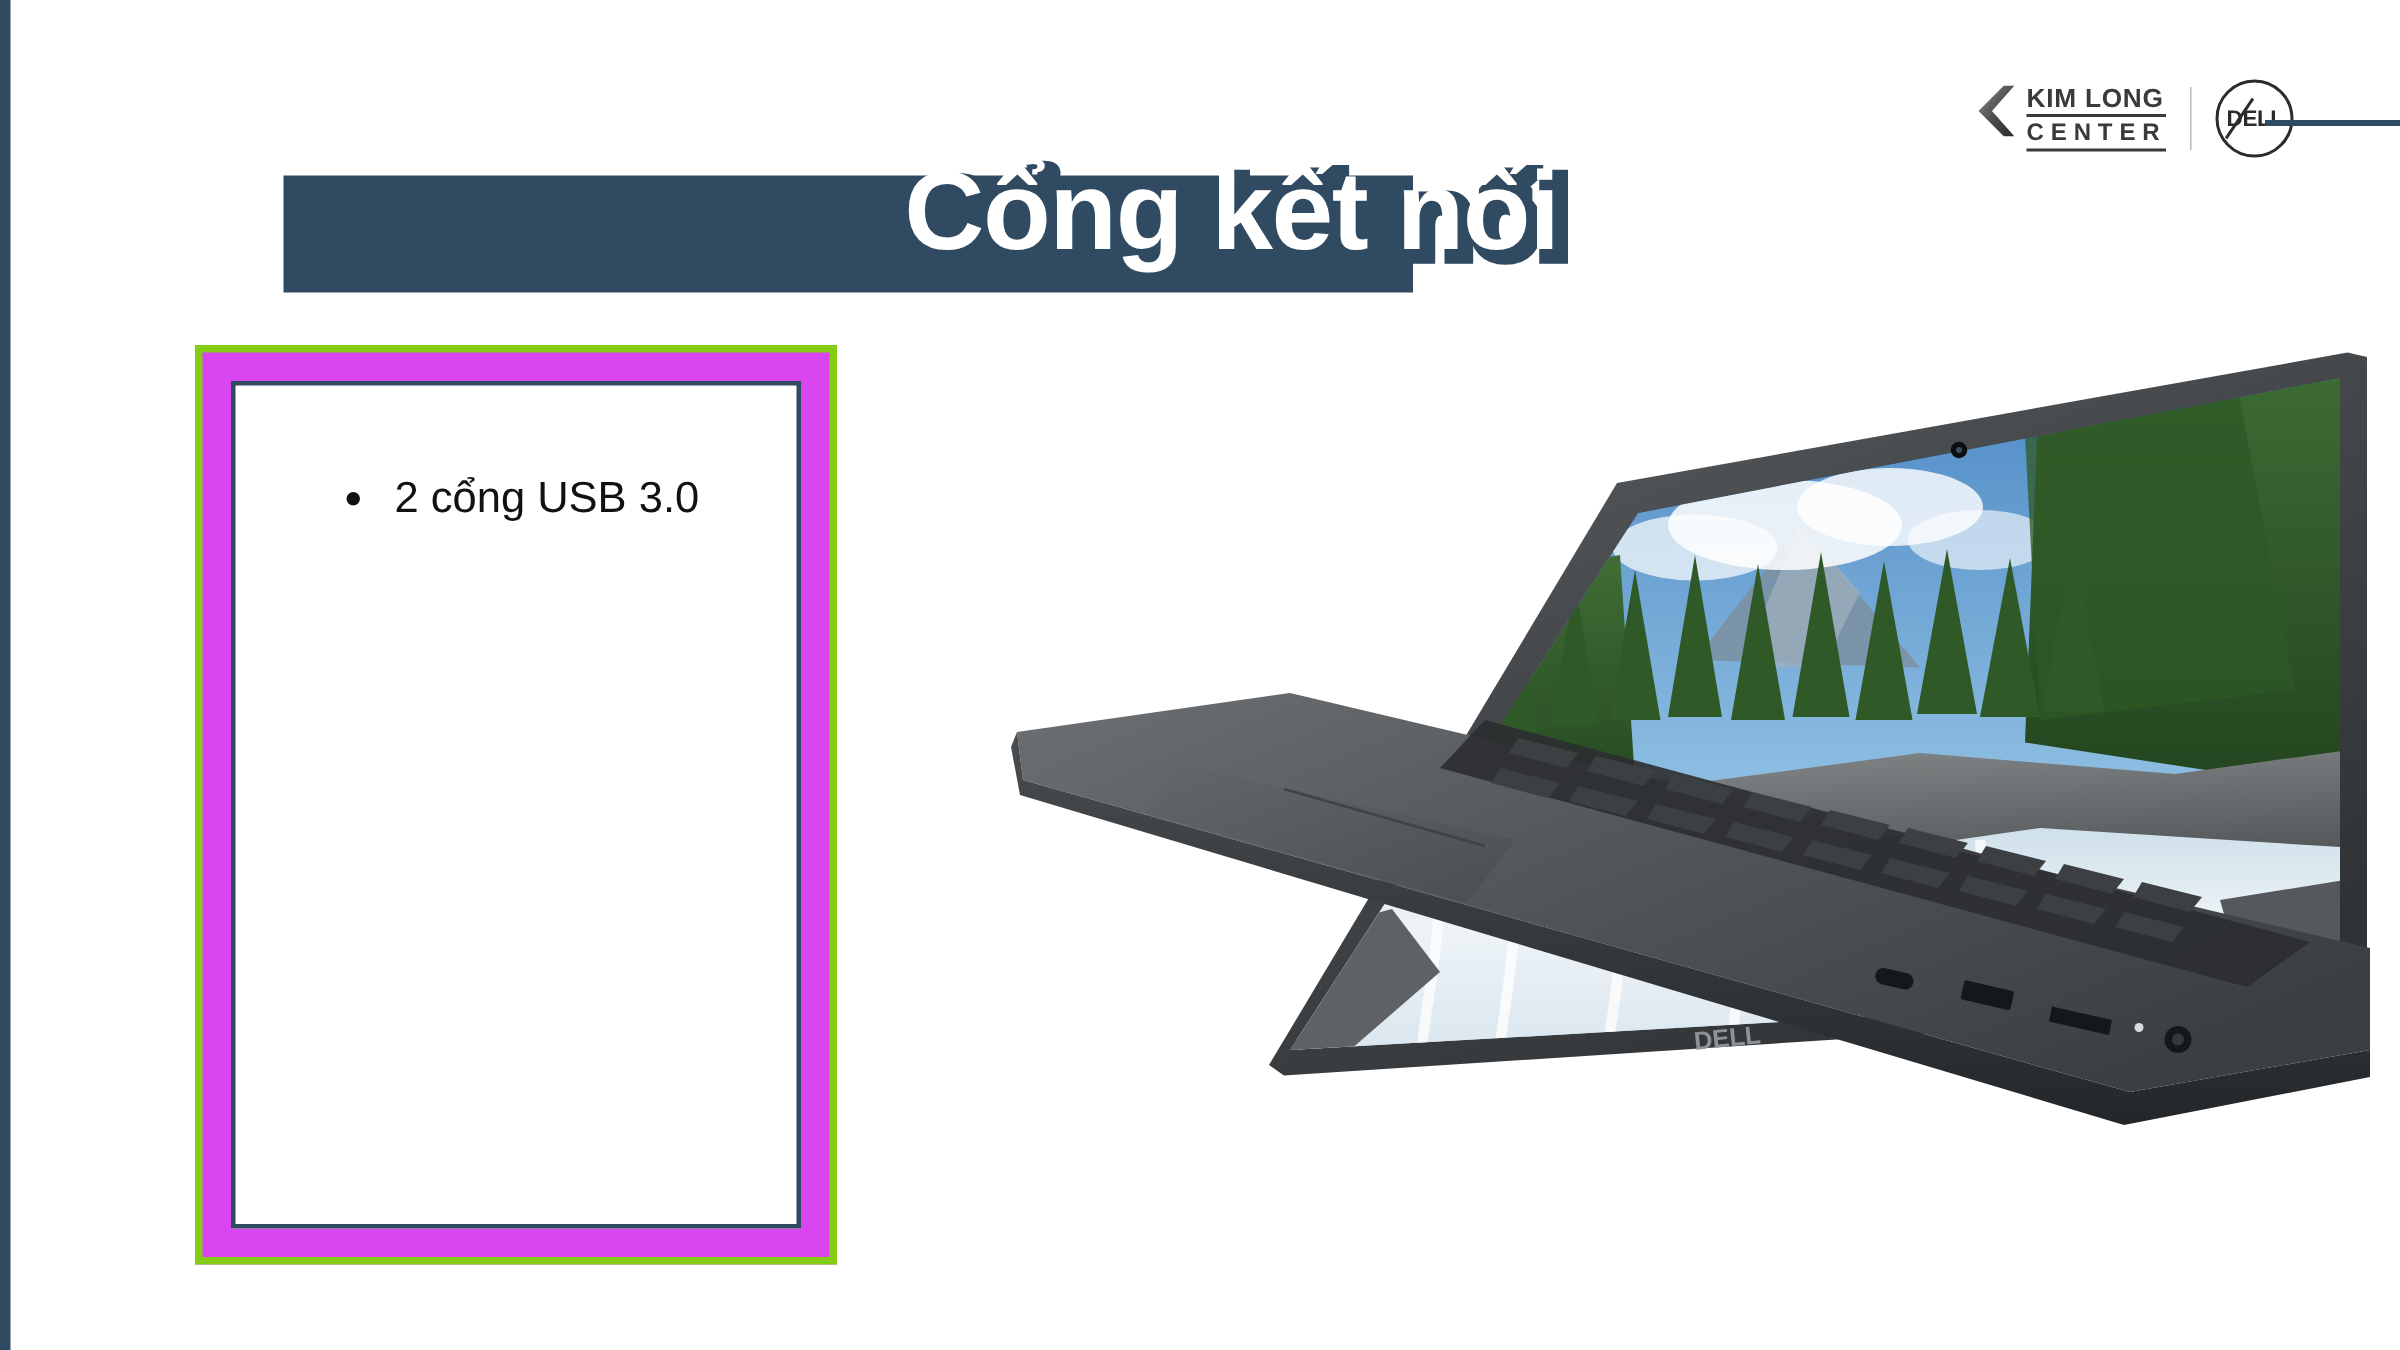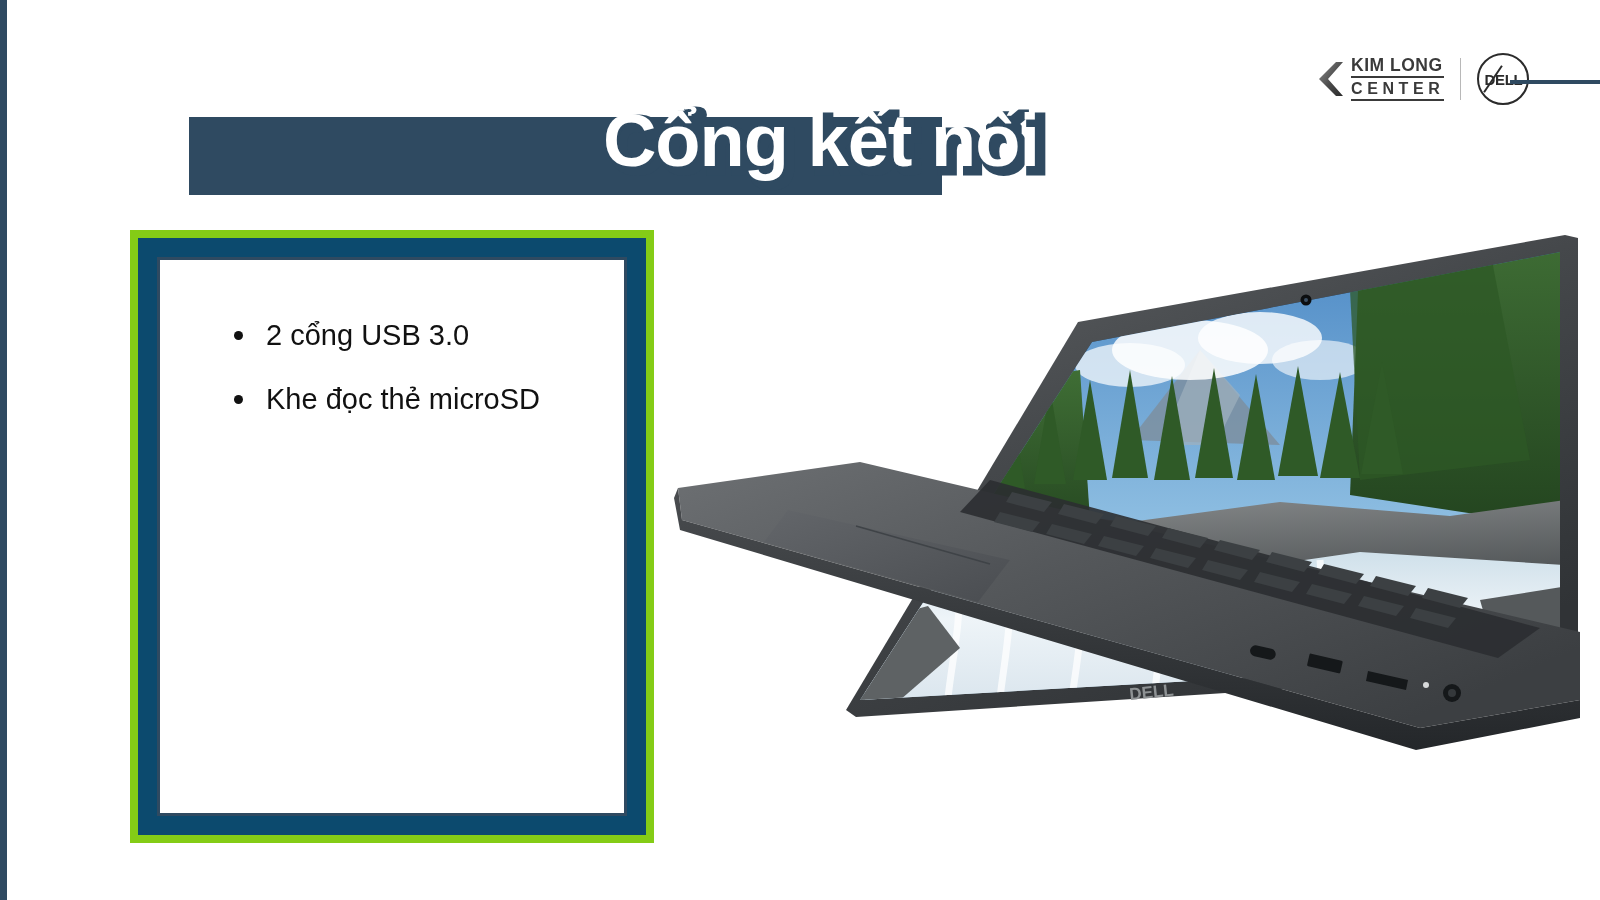--- a/index.html
+++ b/index.html
@@ -33,21 +33,21 @@
     position: absolute;
     left: 1318px;
     top: 54px;
     height: 50px;
     display: flex;
     align-items: center;
     gap: 0px;
   }
   .klc-logo {
     display: flex;
-    align-items: center;
+    align-items: flex-start;
     gap: 7px;
   }
   .klc-chevron {
     width: 26px;
     height: 34px;
     flex: none;
   }
   .klc-words {
     display: flex;
     flex-direction: column;
@@ -156,24 +156,24 @@
   }
   .title-main {
     color: #ffffff;
   }
 
   
   .frame-outer {
     position: absolute;
     left: 130px;
     top: 230px;
-    width: 524px;
+    width: 428px;
     height: 613px;
-    background: #0c4a6e;
-    border: 8px solid #84cc16;
+    background: #d946ef;
+    border: 5px solid #84cc16;
     box-sizing: border-box;
   }
   .frame-inner {
     position: absolute;
     left: 19px;
     top: 19px;
     right: 19px;
     bottom: 19px;
     background: #ffffff;
     border: 3px solid #2f4a61;
@@ -255,21 +255,20 @@
   <div class="title-band"></div>
   <div class="title-text-wrap">
     <div class="title-shadow">Cổng kết nối</div>
     <div class="title-main">Cổng kết nối</div>
   </div>
 
   <div class="frame-outer">
     <div class="frame-inner">
       <ul class="bullet-list">
         <li>2 cổng USB 3.0</li>
-        <li>Khe đọc thẻ microSD</li>
       </ul>
     </div>
   </div>
 
   <div class="laptop">
     <svg viewBox="0 0 920 560">
       <defs>
         <linearGradient id="lidGrad" x1="0" y1="0" x2="0.6" y2="1">
           <stop offset="0%" stop-color="#5e6164"></stop>
           <stop offset="45%" stop-color="#45484b"></stop>

